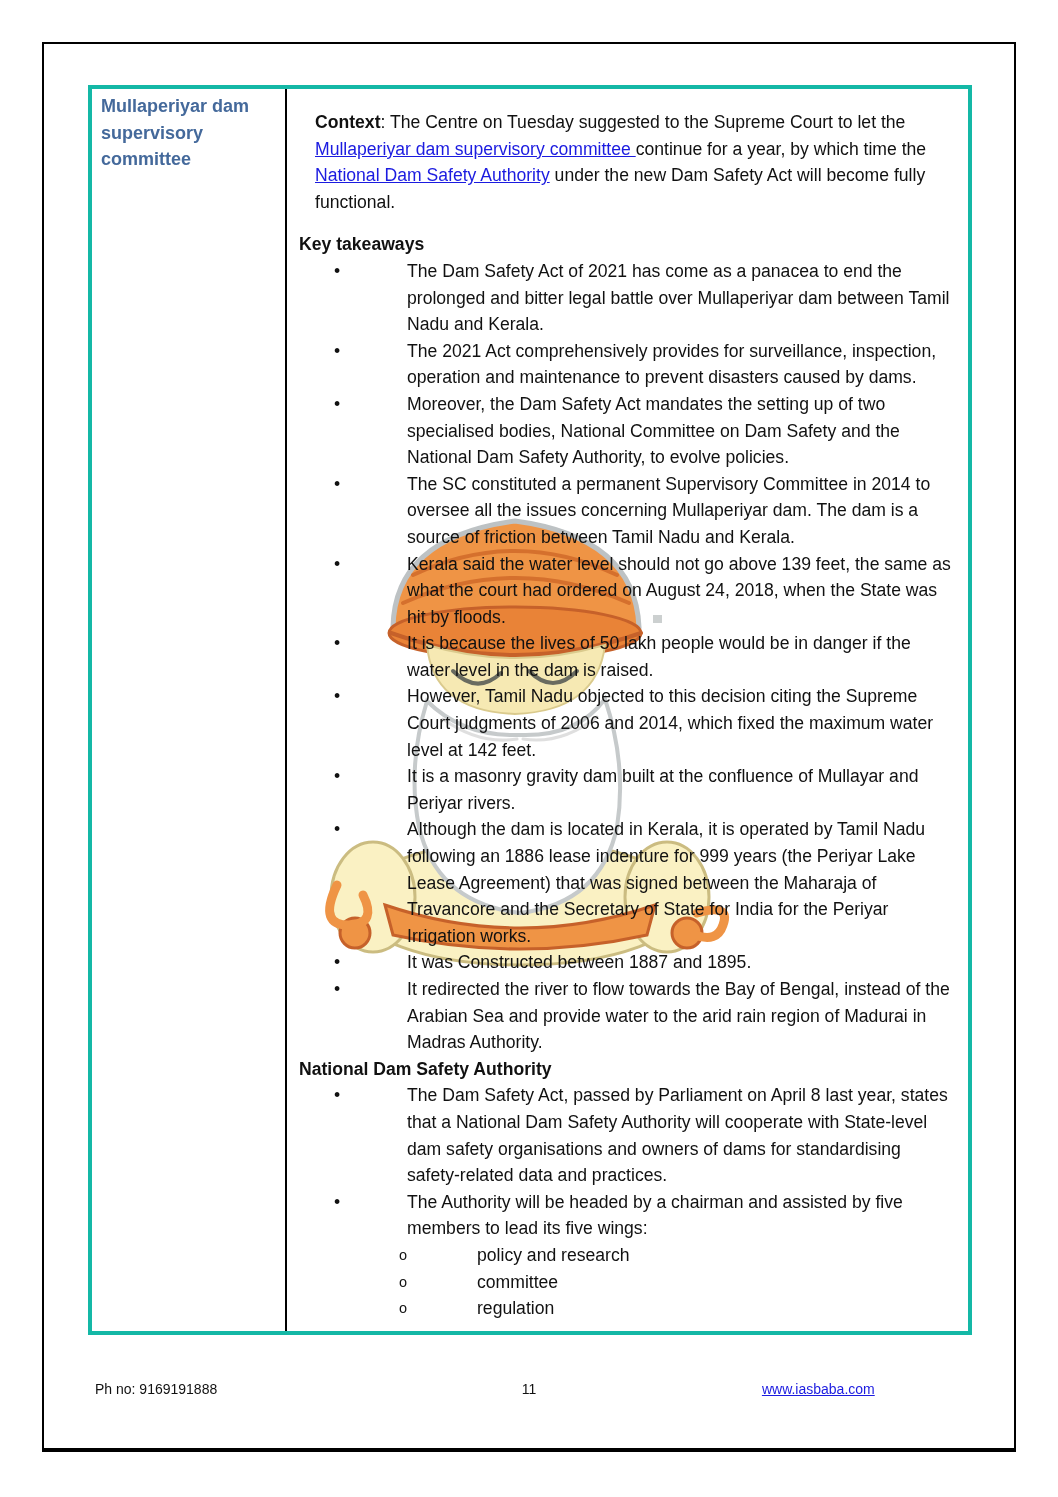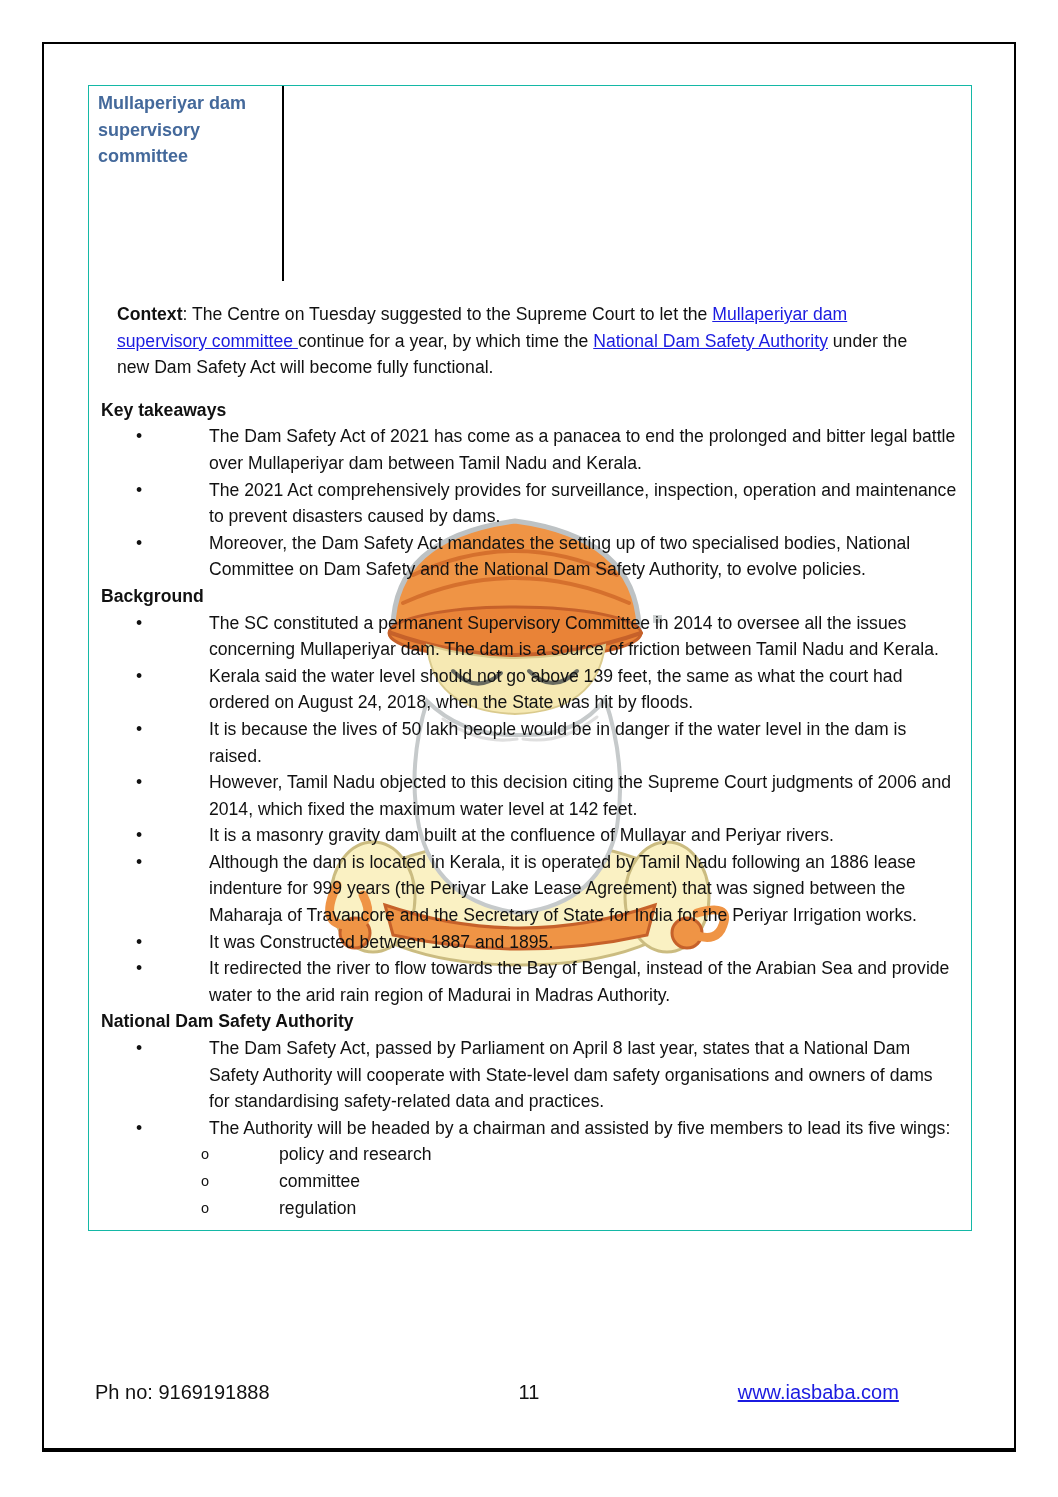--- a/index.html
+++ b/index.html
@@ -2,35 +2,35 @@
 <html style="--title-color: #44699B; --link-color: #1B1BE0;"><head>
 <meta charset="utf-8">
 <style>
   html,body{margin:0;padding:0;background:#ffffff;}
   body{width:1058px;height:1497px;position:relative;font-family:"Liberation Sans",sans-serif;color:#111;}
   .page{position:relative;width:1058px;height:1497px;overflow:hidden;background:#fff;}
   .page-border{position:absolute;left:42px;top:42px;width:974px;height:1410px;box-sizing:border-box;
     border:2px solid #000;border-bottom-width:4px;}
   .watermark{position:absolute;left:315px;top:505px;width:440px;height:470px;opacity:.93;}
   .content-table{position:absolute;left:88px;top:85px;width:884px;box-sizing:border-box;
-    border:1px solid #14b8a6;display:flex;background:transparent;flex-direction:column;}
+    border:4px solid #14b8a6;display:flex;background:transparent;}
   .cell-left{flex:0 0 195px;width:195px;box-sizing:border-box;border-right:2px solid #000;
     padding:4px 10px 8px 9px;}
   .topic-title{font-weight:bold;font-size:18px;line-height:26.5px;color:var(--title-color,#44699B);}
   .cell-right{flex:1;box-sizing:border-box;padding:4px 14px 9px 12px;font-size:17.6px;line-height:26.6px;}
   .para{margin:16px;}
   .sect-heading{font-weight:bold;}
   .bullet{display:flex;align-items:flex-start;}
   .bullet .marker{flex:0 0 auto;}
   .bullet.l1 .marker{margin-left:35px;width:30px;}
   .bullet.l2 .marker{margin-left:100px;width:35px;font-size:14.5px;line-height:26.6px;}
   .bullet .btxt{flex:1;margin-left:43px;}
   a.doclink{color:var(--link-color,#1B1BE0);text-decoration:underline;cursor:pointer;}
   b{font-weight:bold;}
-  .footer{position:absolute;left:95px;top:1381px;width:868px;display:flex;font-size:20px;}
+  .footer{position:absolute;left:95px;top:1381px;width:868px;display:flex;font-size:14px;}
   .footer .f-left{flex:1;text-align:left;}
   .footer .f-center{flex:1;text-align:center;}
   .footer .f-right{flex:1;text-align:center;}
 </style>
 </head>
 <body>
 
 <div class="page">
 
   <div class="page-border"></div>
@@ -81,21 +81,20 @@
             <span class="btxt">The Dam Safety Act of 2021 has come as a panacea to end the prolonged and bitter legal battle over Mullaperiyar dam between Tamil Nadu and Kerala.</span>
           </div>
           <div class="bullet l1">
             <span class="marker">•</span>
             <span class="btxt">The 2021 Act comprehensively provides for surveillance, inspection, operation and maintenance to prevent disasters caused by dams.</span>
           </div>
           <div class="bullet l1">
             <span class="marker">•</span>
             <span class="btxt">Moreover, the Dam Safety Act mandates the setting up of two specialised bodies, National Committee on Dam Safety and the National Dam Safety Authority, to evolve policies.</span>
           </div>
-          <div class="sect-heading">Background</div>
           <div class="bullet l1">
             <span class="marker">•</span>
             <span class="btxt">The SC constituted a permanent Supervisory Committee in 2014 to oversee all the issues concerning Mullaperiyar dam. The dam is a source of friction between Tamil Nadu and Kerala.</span>
           </div>
           <div class="bullet l1">
             <span class="marker">•</span>
             <span class="btxt">Kerala said the water level should not go above 139 feet, the same as what the court had ordered on August 24, 2018, when the State was hit by floods.</span>
           </div>
           <div class="bullet l1">
             <span class="marker">•</span>

